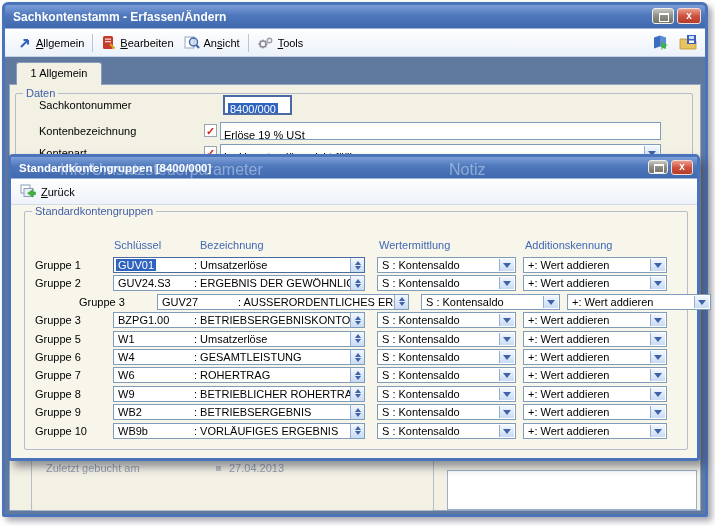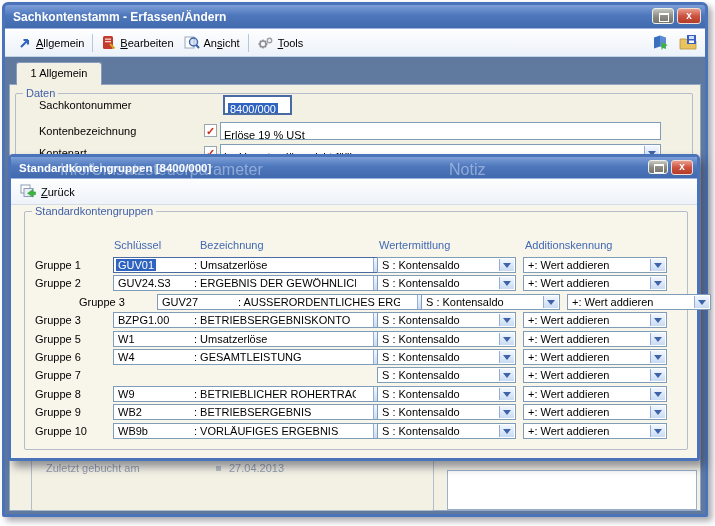--- a/index.html
+++ b/index.html
@@ -66,21 +66,21 @@
     box-shadow:5px 6px 9px rgba(45,50,70,.5); background:#f8f5eb; z-index:10; }
   .dialog .titlebar { height:22px; font-size:11.5px; border-radius:2px 2px 0 0; }
   .ghost { position:absolute; bottom:-1px; color:rgba(222,232,250,.48); font-weight:normal; font-size:16px; }
   .dclient { position:absolute; left:0; right:0; top:22px; bottom:0; background:#f8f5eb; }
   .backbar { height:26px; background:linear-gradient(#fdfdfc,#eef3fa); border-bottom:1px solid #d4dce8;
     display:flex; align-items:center; padding:0 9px; gap:5px; }
   .backbar u { text-decoration:underline; }
   .colhead { position:absolute; top:60px; color:#4169b4; white-space:nowrap; }
   .dgrow { position:absolute; left:0; width:100%; height:17px; }
   .rlabel { position:absolute; left:24px; top:2px; }
-  .cfield { position:absolute; left:102px; width:275px; top:0; height:16px; background:#fff;
+  .cfield { position:absolute; left:102px; width:252px; top:0; height:16px; background:#fff;
     border:1px solid #7f9db9; }
   .cfield.focus { border-color:#4a6aa4; }
   .keytxt { position:absolute; left:4px; top:1px; white-space:nowrap; }
   .keytxt.sel { background:#2f63c0; color:#fff; padding:0 2px; left:2px; }
   .desctxt { position:absolute; left:80px; top:1px; white-space:nowrap; overflow:hidden; width:162px; }
   .spinbtn { position:absolute; right:0; top:0; bottom:0; width:14px;
     background:linear-gradient(#f2f7fe,#c9dbf4); border-left:1px solid #93aed2;
     display:flex; flex-direction:column; align-items:center; justify-content:center; gap:1px; }
   .spup { border:3px solid transparent; border-bottom:4px solid #3e63a8; }
   .spdn { border:3px solid transparent; border-top:4px solid #3e63a8; }
@@ -355,20 +355,28 @@
     <div class="ddfield dd2">
       <span class="ddtext">+: Wert addieren</span>
       <span class="ddbtn">
               <i></i>
             </span>
     </div>
   </div>
 
   <div class="dgrow" style="top: 188.4px;">
     <span class="rlabel">Gruppe 7</span>
+    <div class="cfield">
+      <span class="keytxt">W6</span>
+      <span class="desctxt">: ROHERTRAG</span>
+      <span class="spinbtn">
+              <i class="spup"></i>
+              <i class="spdn"></i>
+            </span>
+    </div>
     <div class="ddfield dd1">
       <span class="ddtext">S : Kontensaldo</span>
       <span class="ddbtn">
               <i></i>
             </span>
     </div>
     <div class="ddfield dd2">
       <span class="ddtext">+: Wert addieren</span>
       <span class="ddbtn">
               <i></i>

